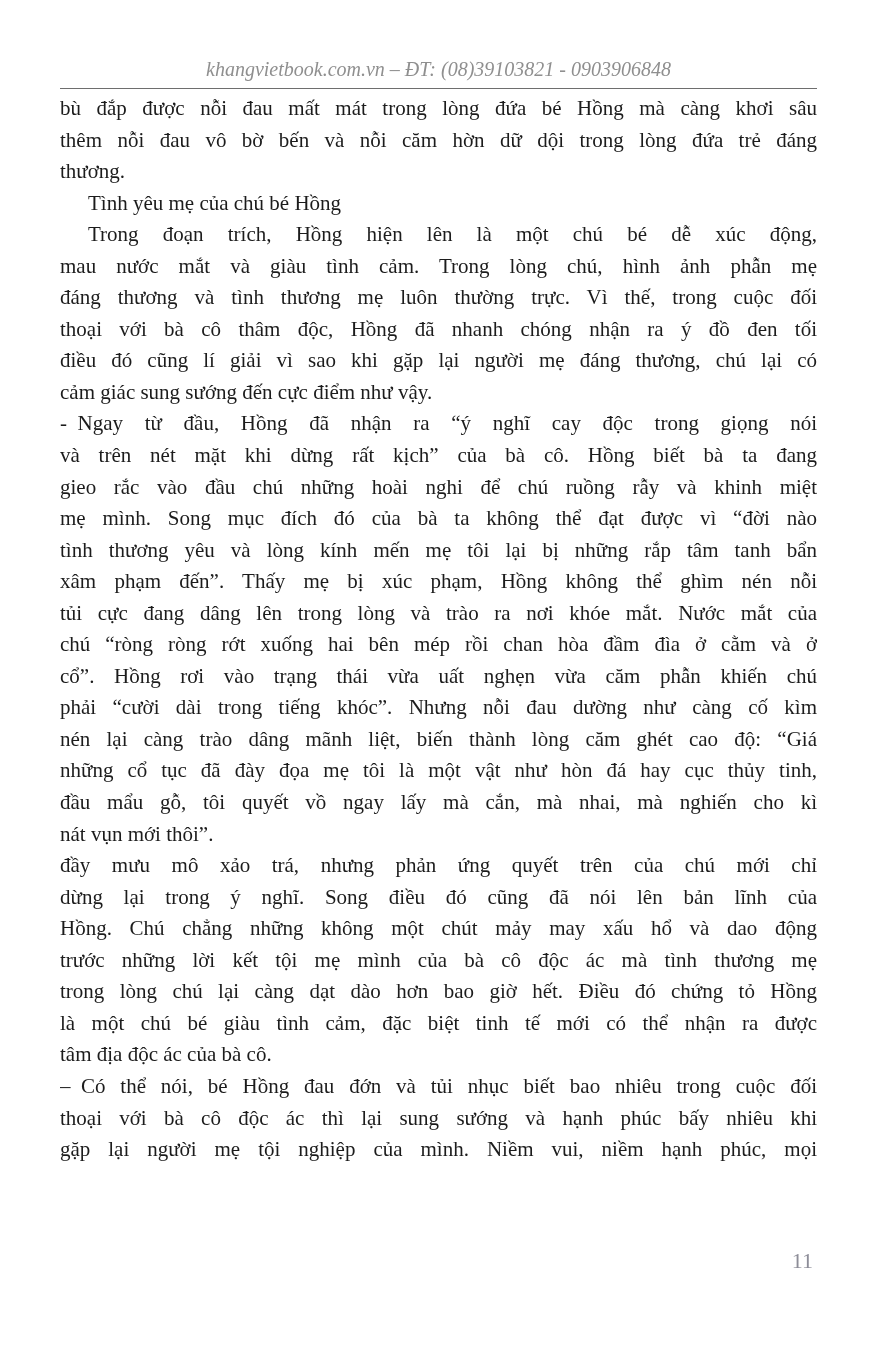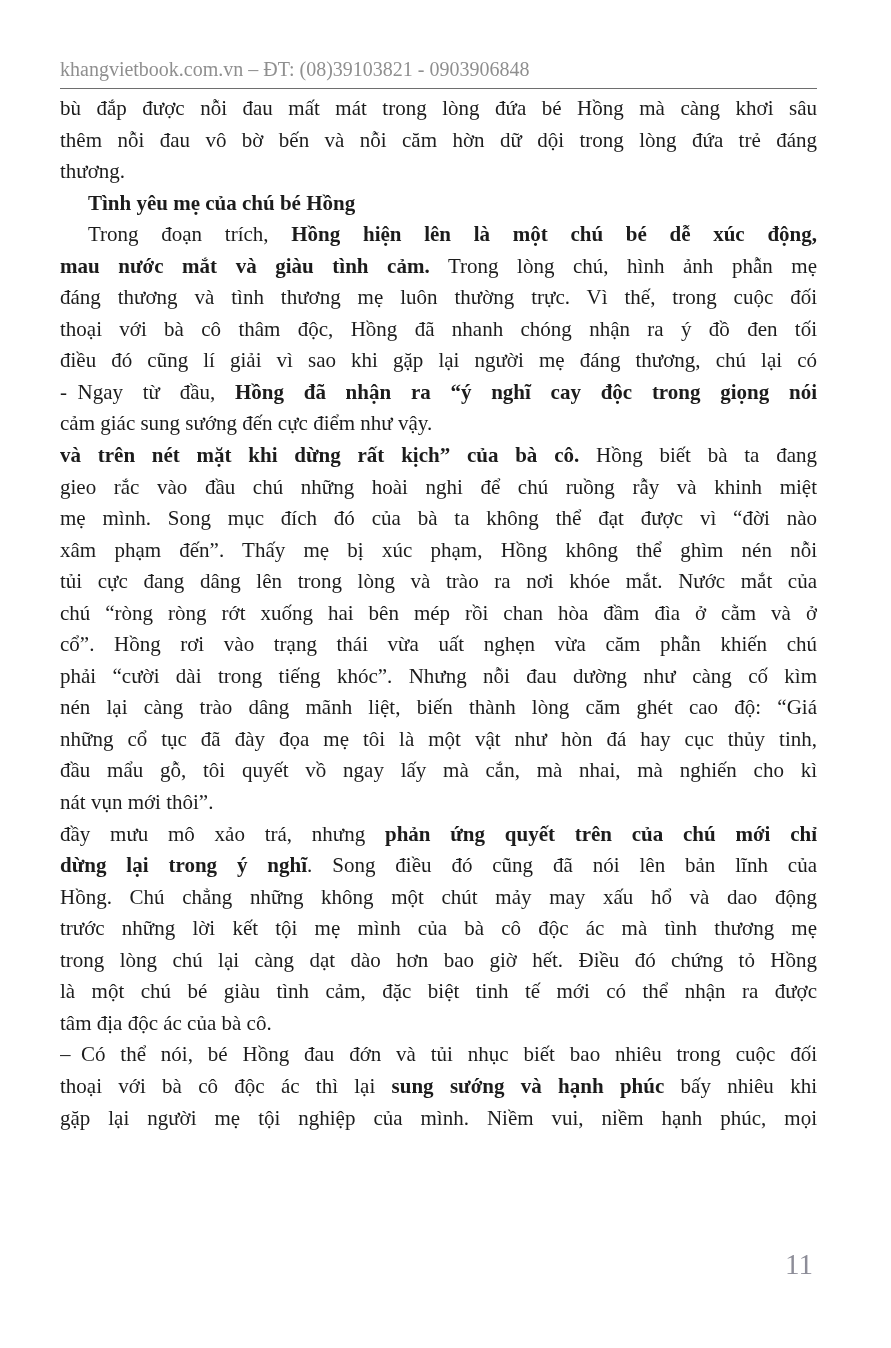--- a/index.html
+++ b/index.html
@@ -12,21 +12,22 @@
   html,body{margin:0;padding:0;background:#e8e8e8;}
   .page{
     position:relative;
     width:891px;height:1348px;
     background:var(--page-bg);
     font-family:"Liberation Serif","DejaVu Serif",serif;
     overflow:hidden;
   }
   .header{
     position:absolute;left:60px;right:74px;top:57px;
-    text-align:left;
+    text-align:center;
+    font-style:italic;
     font-size:20px;
     line-height:24px;
     color:var(--header-color);
     white-space:nowrap;
   }
   .rule{
     position:absolute;left:60px;right:74px;top:88px;
     border-top:1.5px solid var(--rule-color);
     height:0;
   }
@@ -38,24 +39,24 @@
   .line{
     height:31.55px;
     line-height:31.55px;
     text-align:justify;
     text-align-last:justify;
     overflow:hidden;
     white-space:nowrap;
   }
   .line.last{text-align-last:left;}
   .line.indent{text-indent:28px;}
-  .seg.bold{font-weight:bold;}
+  .seg.bold{font-weight:normal;}
   .page-number{
     position:absolute;right:78px;top:1248px;
-    font-size:29px;
+    font-size:22px;
     color:var(--page-number-color);
   }
 </style>
 </head>
 <body>
 
 <div class="page">
   <div class="header">
     <span>khangvietbook.com.vn – ĐT: (08)39103821 - 0903906848</span>
   </div>
@@ -63,25 +64,26 @@
   <div class="text-block">
       <div class="line"><span class="seg">bù đắp được nỗi đau mất mát trong lòng đứa bé Hồng mà càng khơi sâu</span></div>
       <div class="line"><span class="seg">thêm nỗi đau vô bờ bến và nỗi căm hờn dữ dội trong lòng đứa trẻ đáng</span></div>
       <div class="line last"><span class="seg">thương.</span></div>
       <div class="line indent last"><span class="seg bold">Tình yêu mẹ của chú bé Hồng</span></div>
       <div class="line indent"><span class="seg">Trong đoạn trích, </span><span class="seg bold">Hồng hiện lên là một chú bé dễ xúc động,</span></div>
       <div class="line"><span class="seg bold">mau nước mắt và giàu tình cảm.</span><span class="seg"> Trong lòng chú, hình ảnh phẫn mẹ</span></div>
       <div class="line"><span class="seg">đáng thương và tình thương mẹ luôn thường trực. Vì thế, trong cuộc đối</span></div>
       <div class="line"><span class="seg">thoại với bà cô thâm độc, Hồng đã nhanh chóng nhận ra ý đồ đen tối</span></div>
       <div class="line"><span class="seg">điều đó cũng lí giải vì sao khi gặp lại người mẹ đáng thương, chú lại có</span></div>
+      <div class="line last"><span class="seg">cảm giác sung sướng đến cực điểm như vậy.</span></div>
       <div class="line"><span class="seg">- Ngay từ đầu, </span><span class="seg bold">Hồng đã nhận ra “ý nghĩ cay độc trong giọng nói</span></div>
-      <div class="line last"><span class="seg">cảm giác sung sướng đến cực điểm như vậy.</span></div>
       <div class="line"><span class="seg bold">và trên nét mặt khi dừng rất kịch” của bà cô.</span><span class="seg"> Hồng biết bà ta đang</span></div>
       <div class="line"><span class="seg">gieo rắc vào đầu chú những hoài nghi để chú ruồng rẫy và khinh miệt</span></div>
       <div class="line"><span class="seg">mẹ mình. Song mục đích đó của bà ta không thể đạt được vì “đời nào</span></div>
+      <div class="line"><span class="seg">tình thương yêu và lòng kính mến mẹ tôi lại bị những rắp tâm tanh bẩn</span></div>
       <div class="line"><span class="seg">xâm phạm đến”. Thấy mẹ bị xúc phạm, Hồng không thể ghìm nén nỗi</span></div>
       <div class="line"><span class="seg">tủi cực đang dâng lên trong lòng và trào ra nơi khóe mắt. Nước mắt của</span></div>
       <div class="line"><span class="seg">chú “ròng ròng rớt xuống hai bên mép rồi chan hòa đầm đìa ở cằm và ở</span></div>
       <div class="line"><span class="seg">cổ”. Hồng rơi vào trạng thái vừa uất nghẹn vừa căm phẫn khiến chú</span></div>
       <div class="line"><span class="seg">phải “cười dài trong tiếng khóc”. Nhưng nỗi đau dường như càng cố kìm</span></div>
       <div class="line"><span class="seg">nén lại càng trào dâng mãnh liệt, biến thành lòng căm ghét cao độ: “Giá</span></div>
       <div class="line"><span class="seg">những cổ tục đã đày đọa mẹ tôi là một vật như hòn đá hay cục thủy tinh,</span></div>
       <div class="line"><span class="seg">đầu mẩu gỗ, tôi quyết vồ ngay lấy mà cắn, mà nhai, mà nghiến cho kì</span></div>
       <div class="line last"><span class="seg">nát vụn mới thôi”.</span></div>
       <div class="line"><span class="seg">đầy mưu mô xảo trá, nhưng </span><span class="seg bold">phản ứng quyết trên của chú mới chỉ</span></div>

